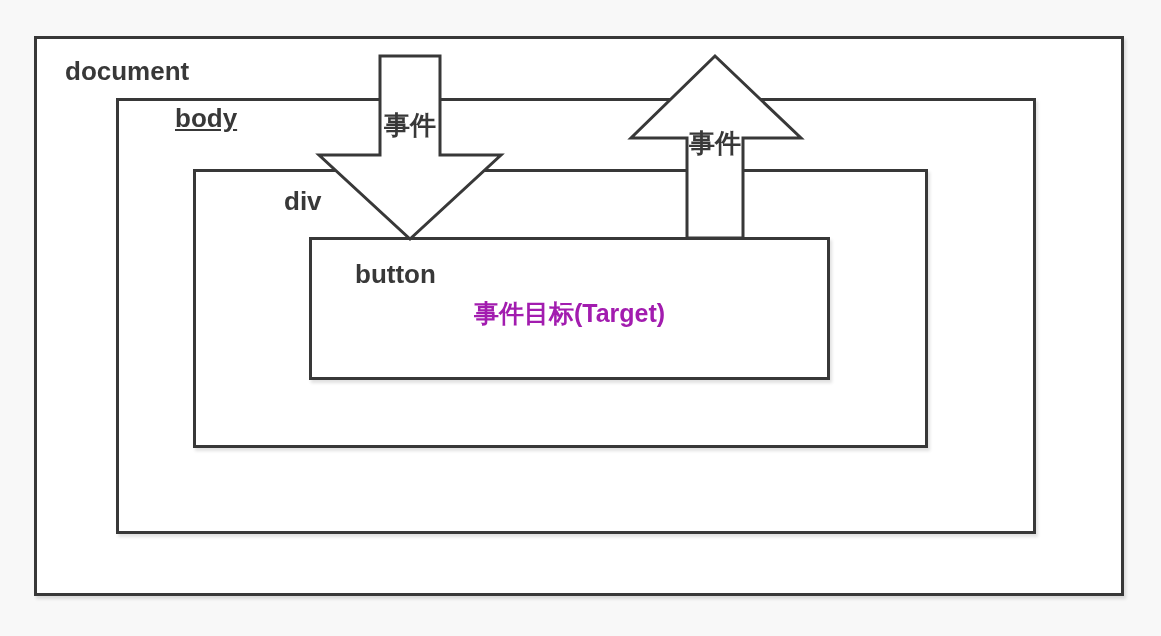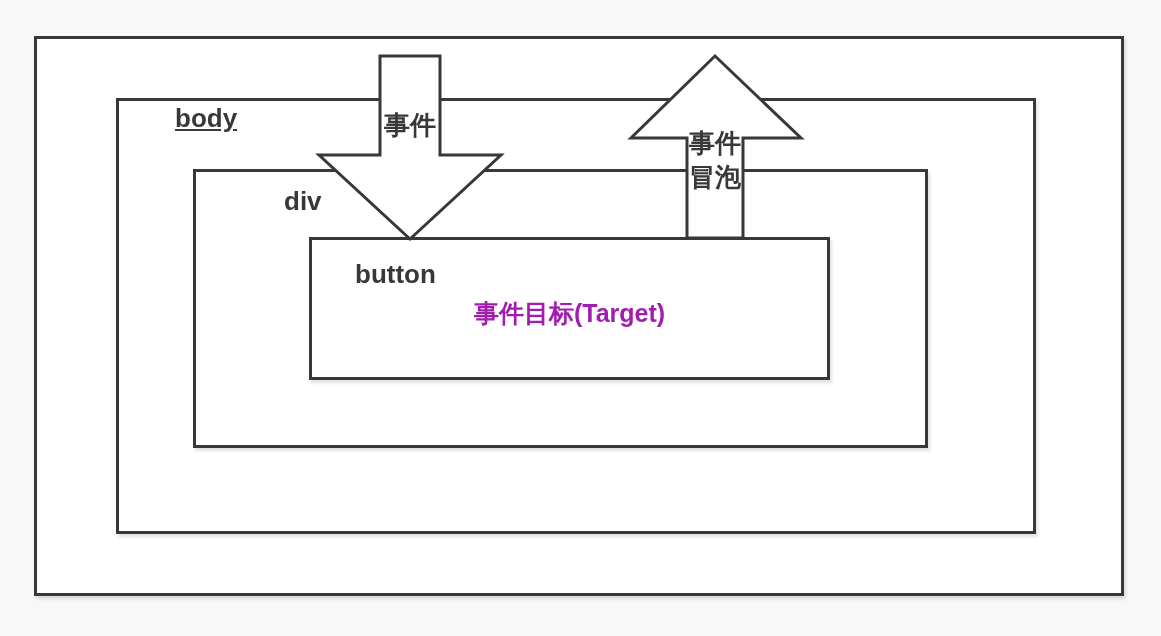--- a/index.html
+++ b/index.html
@@ -90,26 +90,26 @@
   <div class="box box-document"></div>
   <div class="box box-body"></div>
   <div class="box box-div"></div>
   <div class="box box-button"></div>
 
   <svg class="arrow-svg" width="1161" height="636" viewBox="0 0 1161 636">
     <polygon class="arrow-shape" points="380,56 440,56 440,155 501,155 410,239 319,155 380,155"></polygon>
     <polygon class="arrow-shape" points="715,56 801,138 743,138 743,238 687,238 687,138 631,138"></polygon>
   </svg>
 
+  <div class="lbl lbl-document">document</div>
   <div class="lbl lbl-body">body</div>
   <div class="lbl lbl-div">div</div>
   <div class="lbl lbl-button">button</div>
   <div class="lbl-target">事件目标(Target)</div>
 
   <div class="arrow-label arrow-label-capture">
     <div>事件</div>
   </div>
   <div class="arrow-label arrow-label-bubble">
     <div>事件</div>
-    <div>冒泡</div>
   </div>
 
 </div>
 
 </body></html>

